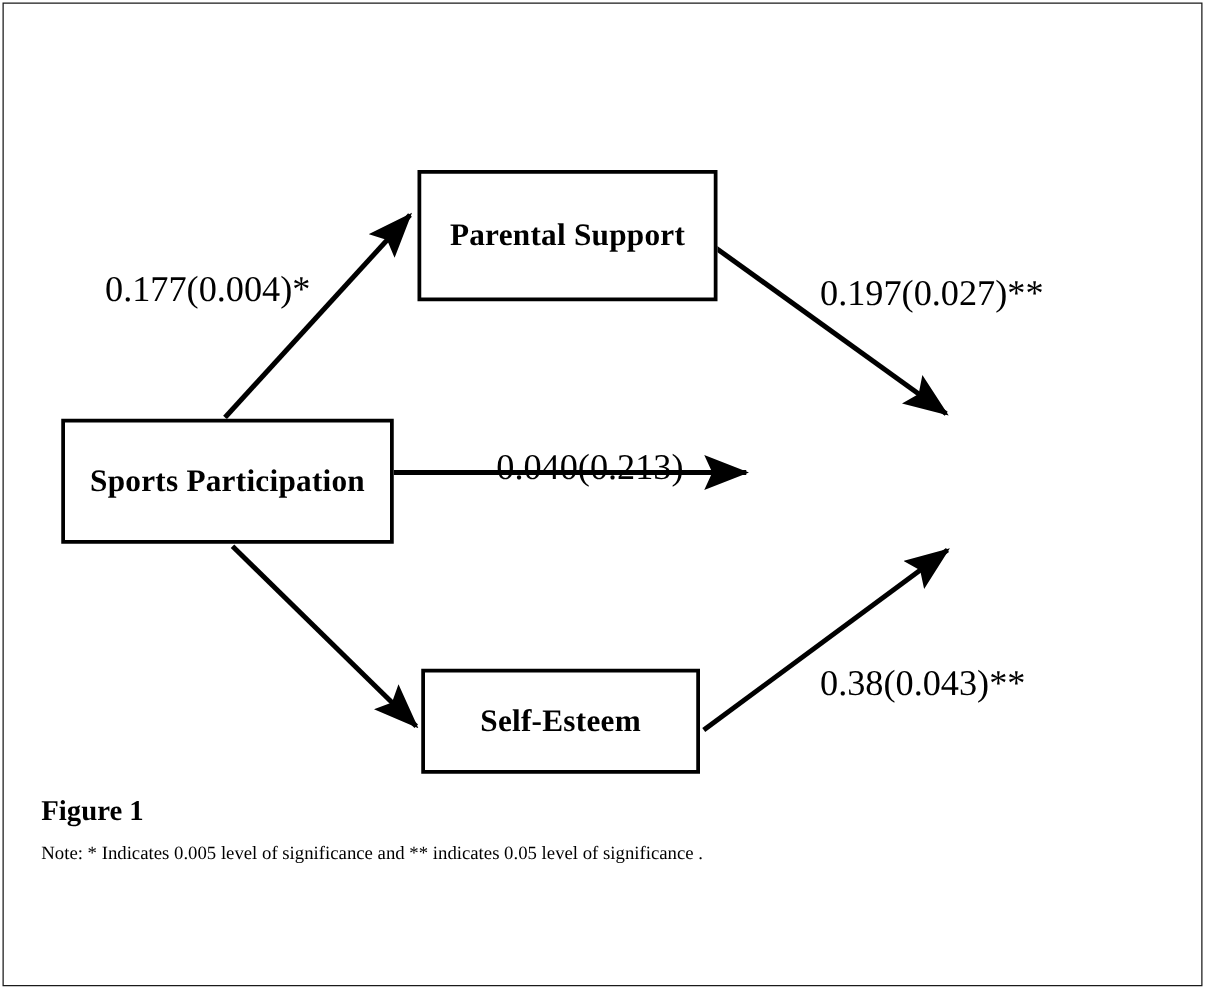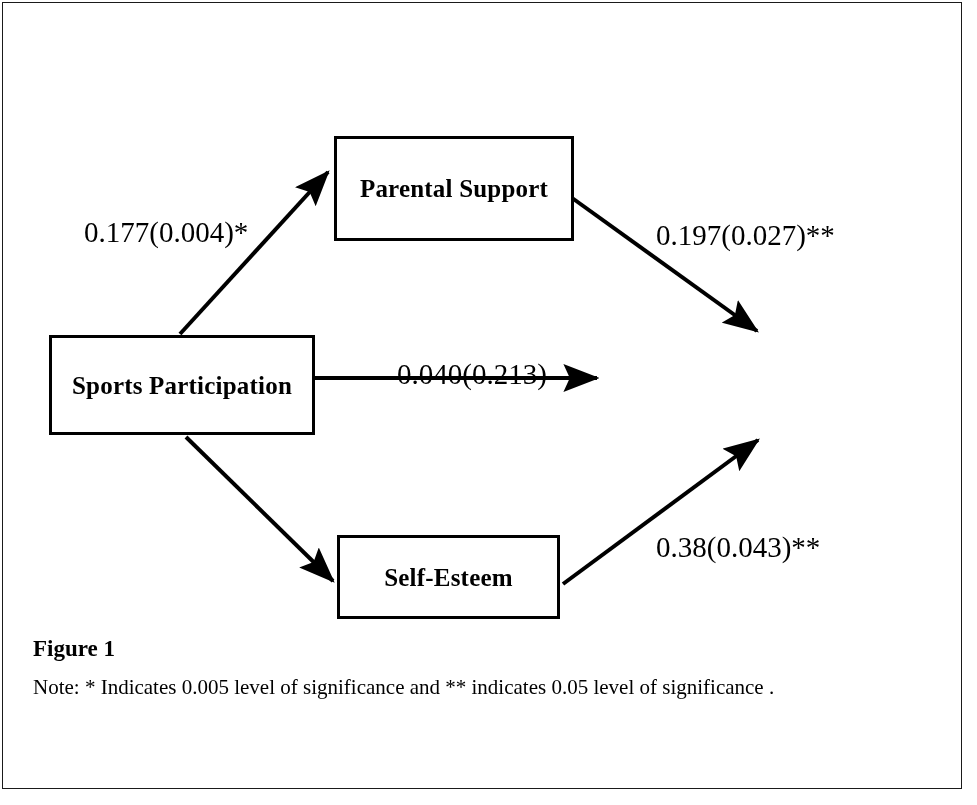--- a/index.html
+++ b/index.html
@@ -98,21 +98,21 @@
     width: 900px;
     margin-top: 28px;
   }
   #figure-caption {
     font-size: 23px;
     font-weight: bold;
     line-height: 1.25;
     margin: 0 0 10px 0;
   }
   #figure-note {
-    font-size: 21px;
+    font-size: 15px;
     font-weight: normal;
     line-height: 1.25;
     margin: 0;
     white-space: nowrap;
   }
 </style>
 </head>
 <body>
 
 <div id="figure-frame"></div>

